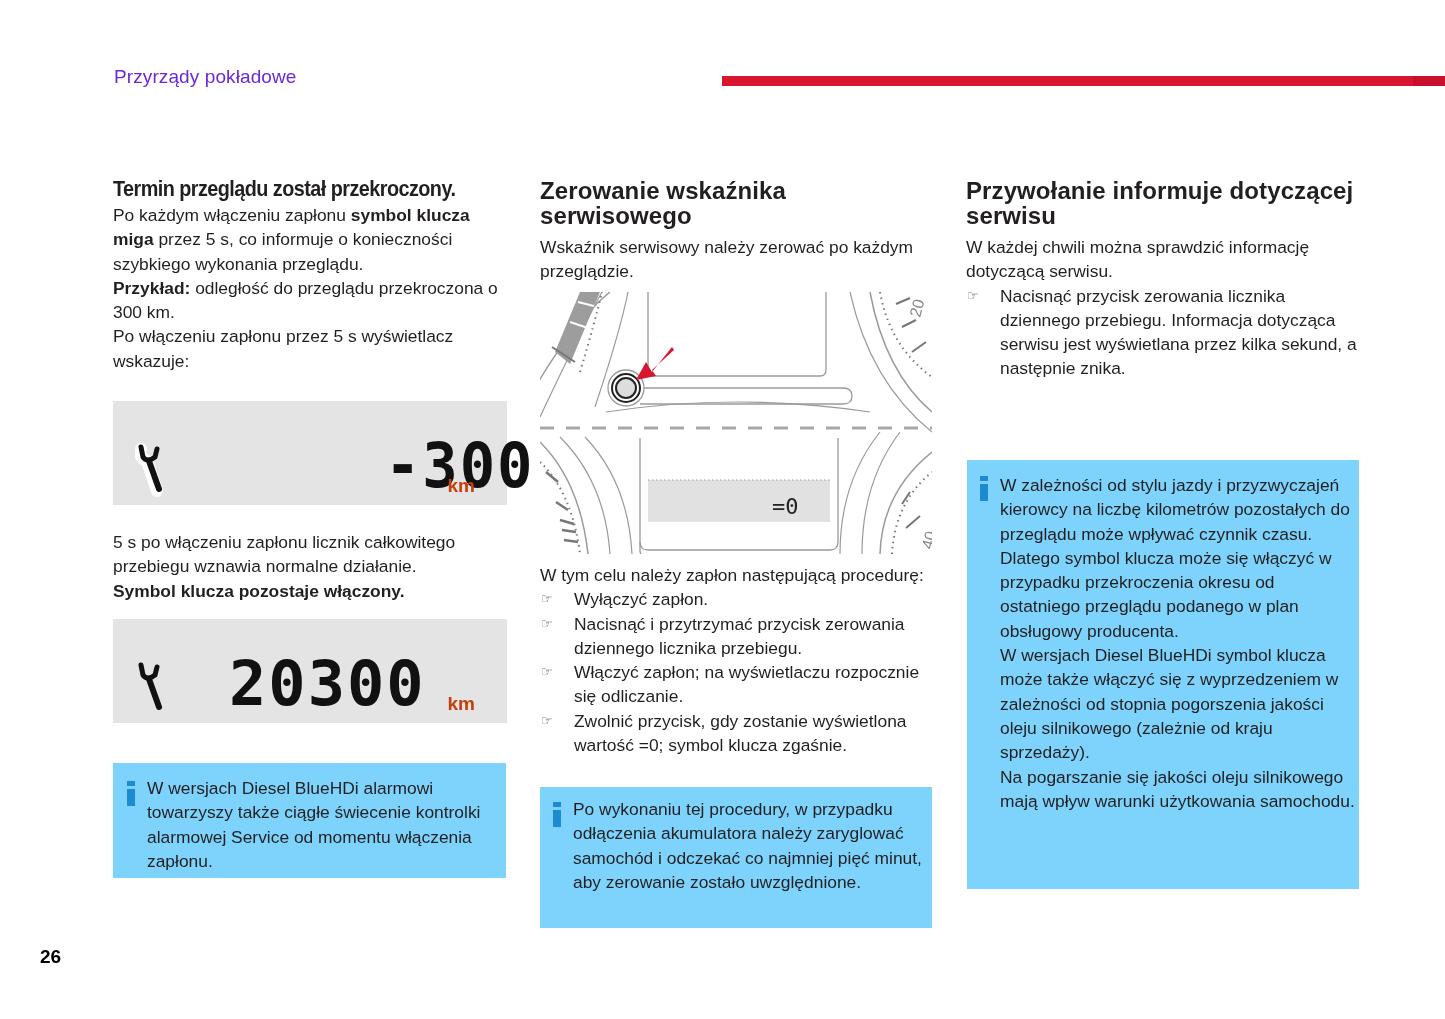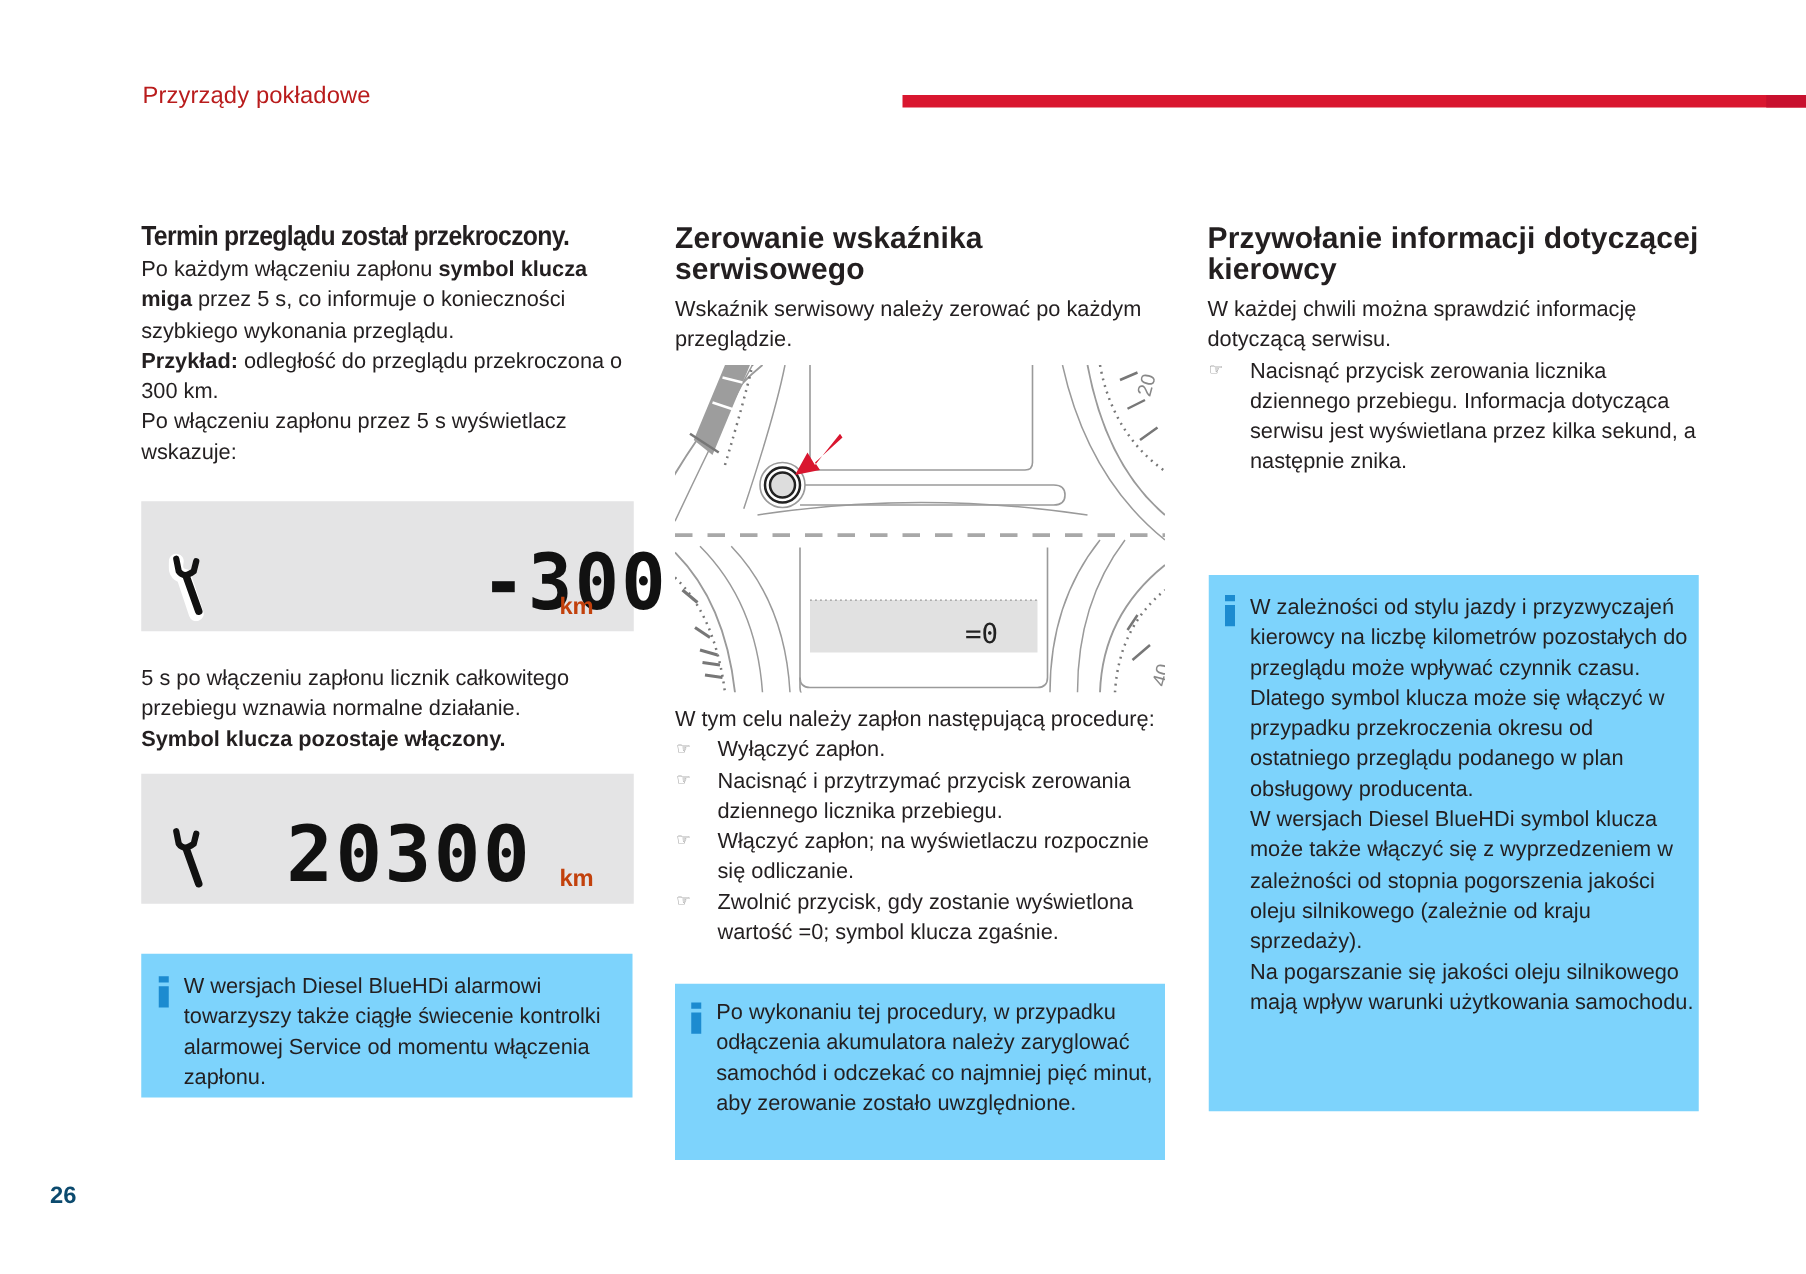--- a/index.html
+++ b/index.html
@@ -1,19 +1,19 @@
 <!DOCTYPE html>
 <html><head>
 <meta charset="utf-8">
 <style>
   * { box-sizing: border-box; margin: 0; padding: 0; }
   html, body { width: 1445px; height: 1019px; background: #ffffff; overflow: hidden; }
   body { position: relative; font-family: "Liberation Sans", sans-serif; color: #231f20; }
 
-  .running-head { position: absolute; left: 114px; top: 66px; font-size: 19px; color: #b91c1c; letter-spacing: 0.1px; }
+  .running-head { position: absolute; left: 114px; top: 66px; font-size: 19px; color: #6d28d9; letter-spacing: 0.1px; }
   .red-bar { position: absolute; left: 722px; top: 76px; width: 723px; height: 10px; background: #d9162f; }
   .red-bar-end { position: absolute; right: 0; top: 0; width: 32px; height: 10px; background: #c8102e; }
 
   .col { position: absolute; font-size: 17.4px; line-height: 24.3px; }
   .col1 { left: 113px; top: 175px; width: 400px; }
   .col2 { left: 540px; top: 179px; width: 400px; }
   .col3 { left: 966px; top: 179px; width: 400px; }
 
   .h-cond { font-size: 22px; font-weight: bold; letter-spacing: -0.6px; transform: scaleX(0.9); transform-origin: left; white-space: nowrap; line-height: 28px; }
   .h2 { font-size: 24px; font-weight: bold; line-height: 24.5px; letter-spacing: 0.1px; margin-bottom: 7px; }
@@ -43,21 +43,21 @@
   .info3 { left: 967px; top: 460px; width: 392px; height: 429px; }
   .info3 .i-icon { left: 13px; top: 16px; }
   .info3 .txt { left: 33px; top: 13px; width: 355px; }
 
   ul.steps { list-style: none; }
   ul.steps li { position: relative; padding-left: 34px; }
   ul.steps li .bullet { position: absolute; left: 1px; top: 0; font-size: 13px; color: #6a6a6a; }
 
   .illustration { position: absolute; left: 540px; top: 292px; width: 392px; height: 262px; }
 
-  .page-number { position: absolute; left: 40px; top: 946px; font-size: 19px; font-weight: bold; color: #0c4a6e; }
+  .page-number { position: absolute; left: 40px; top: 946px; font-size: 19px; font-weight: bold; color: #000000; }
 </style>
 </head>
 <body>
 
 <div class="running-head">Przyrządy pokładowe</div>
 <div class="red-bar">
     <div class="red-bar-end"></div>
   </div>
 
 <div class="col col1">
@@ -165,21 +165,21 @@
 
 <div class="info info2">
   <div class="i-icon">
       <div class="i-dot"></div>
       <div class="i-stem"></div>
     </div>
   <div class="txt">Po wykonaniu tej procedury, w przypadku odłączenia akumulatora należy zaryglować samochód i odczekać co najmniej pięć minut, aby zerowanie zostało uwzględnione.</div>
 </div>
 
 <div class="col col3">
-  <div class="h2">Przywołanie informacji dotyczącej kierowcy</div>
+  <div class="h2">Przywołanie informuje dotyczącej serwisu</div>
   <p>W każdej chwili można sprawdzić informację dotyczącą serwisu.</p>
   <ul class="steps">
     <li><span class="bullet">☞</span><span>Nacisnąć przycisk zerowania licznika dziennego przebiegu. Informacja dotycząca serwisu jest wyświetlana przez kilka sekund, a następnie znika.</span></li>
   </ul>
 </div>
 
 <div class="info info3">
   <div class="i-icon">
       <div class="i-dot"></div>
       <div class="i-stem"></div>

